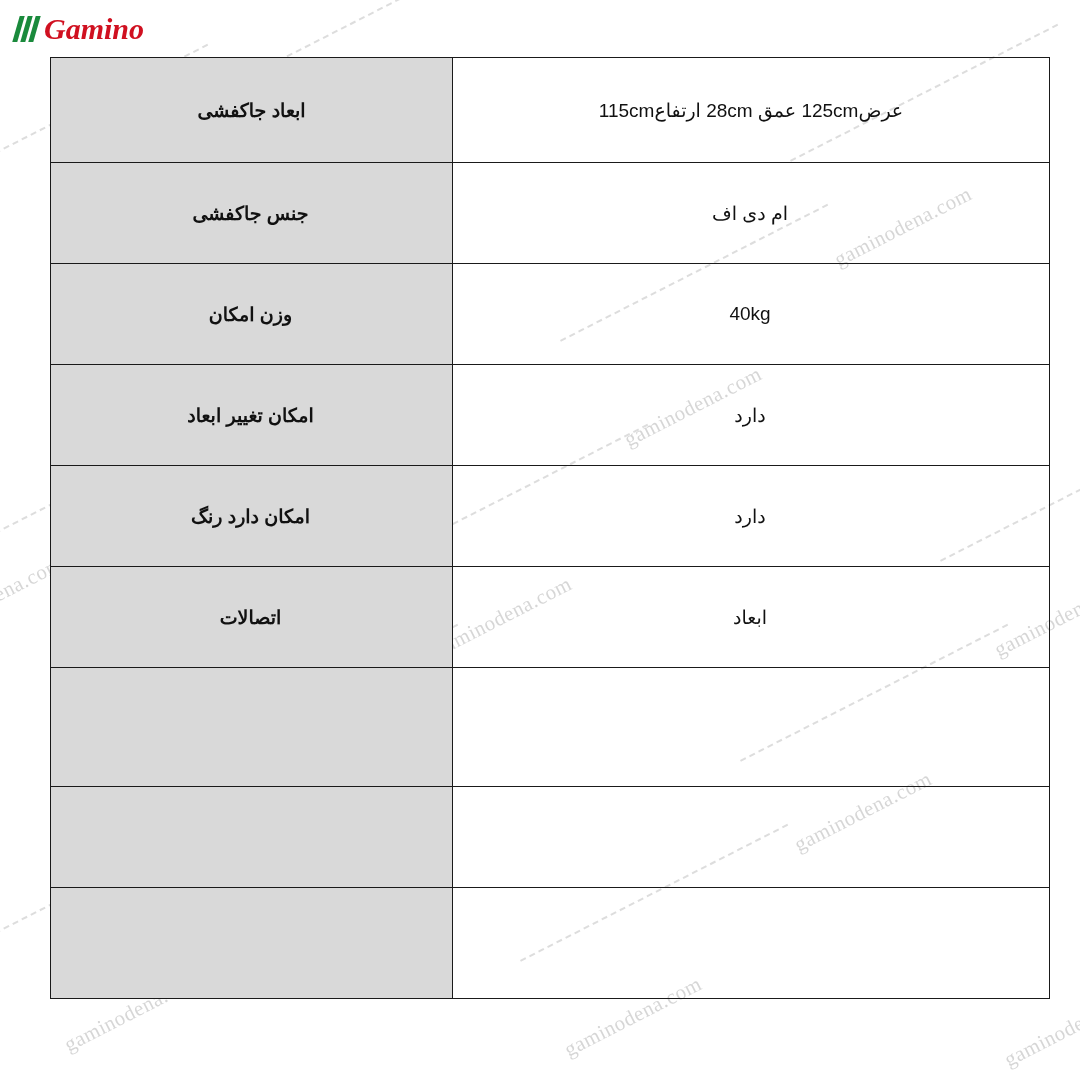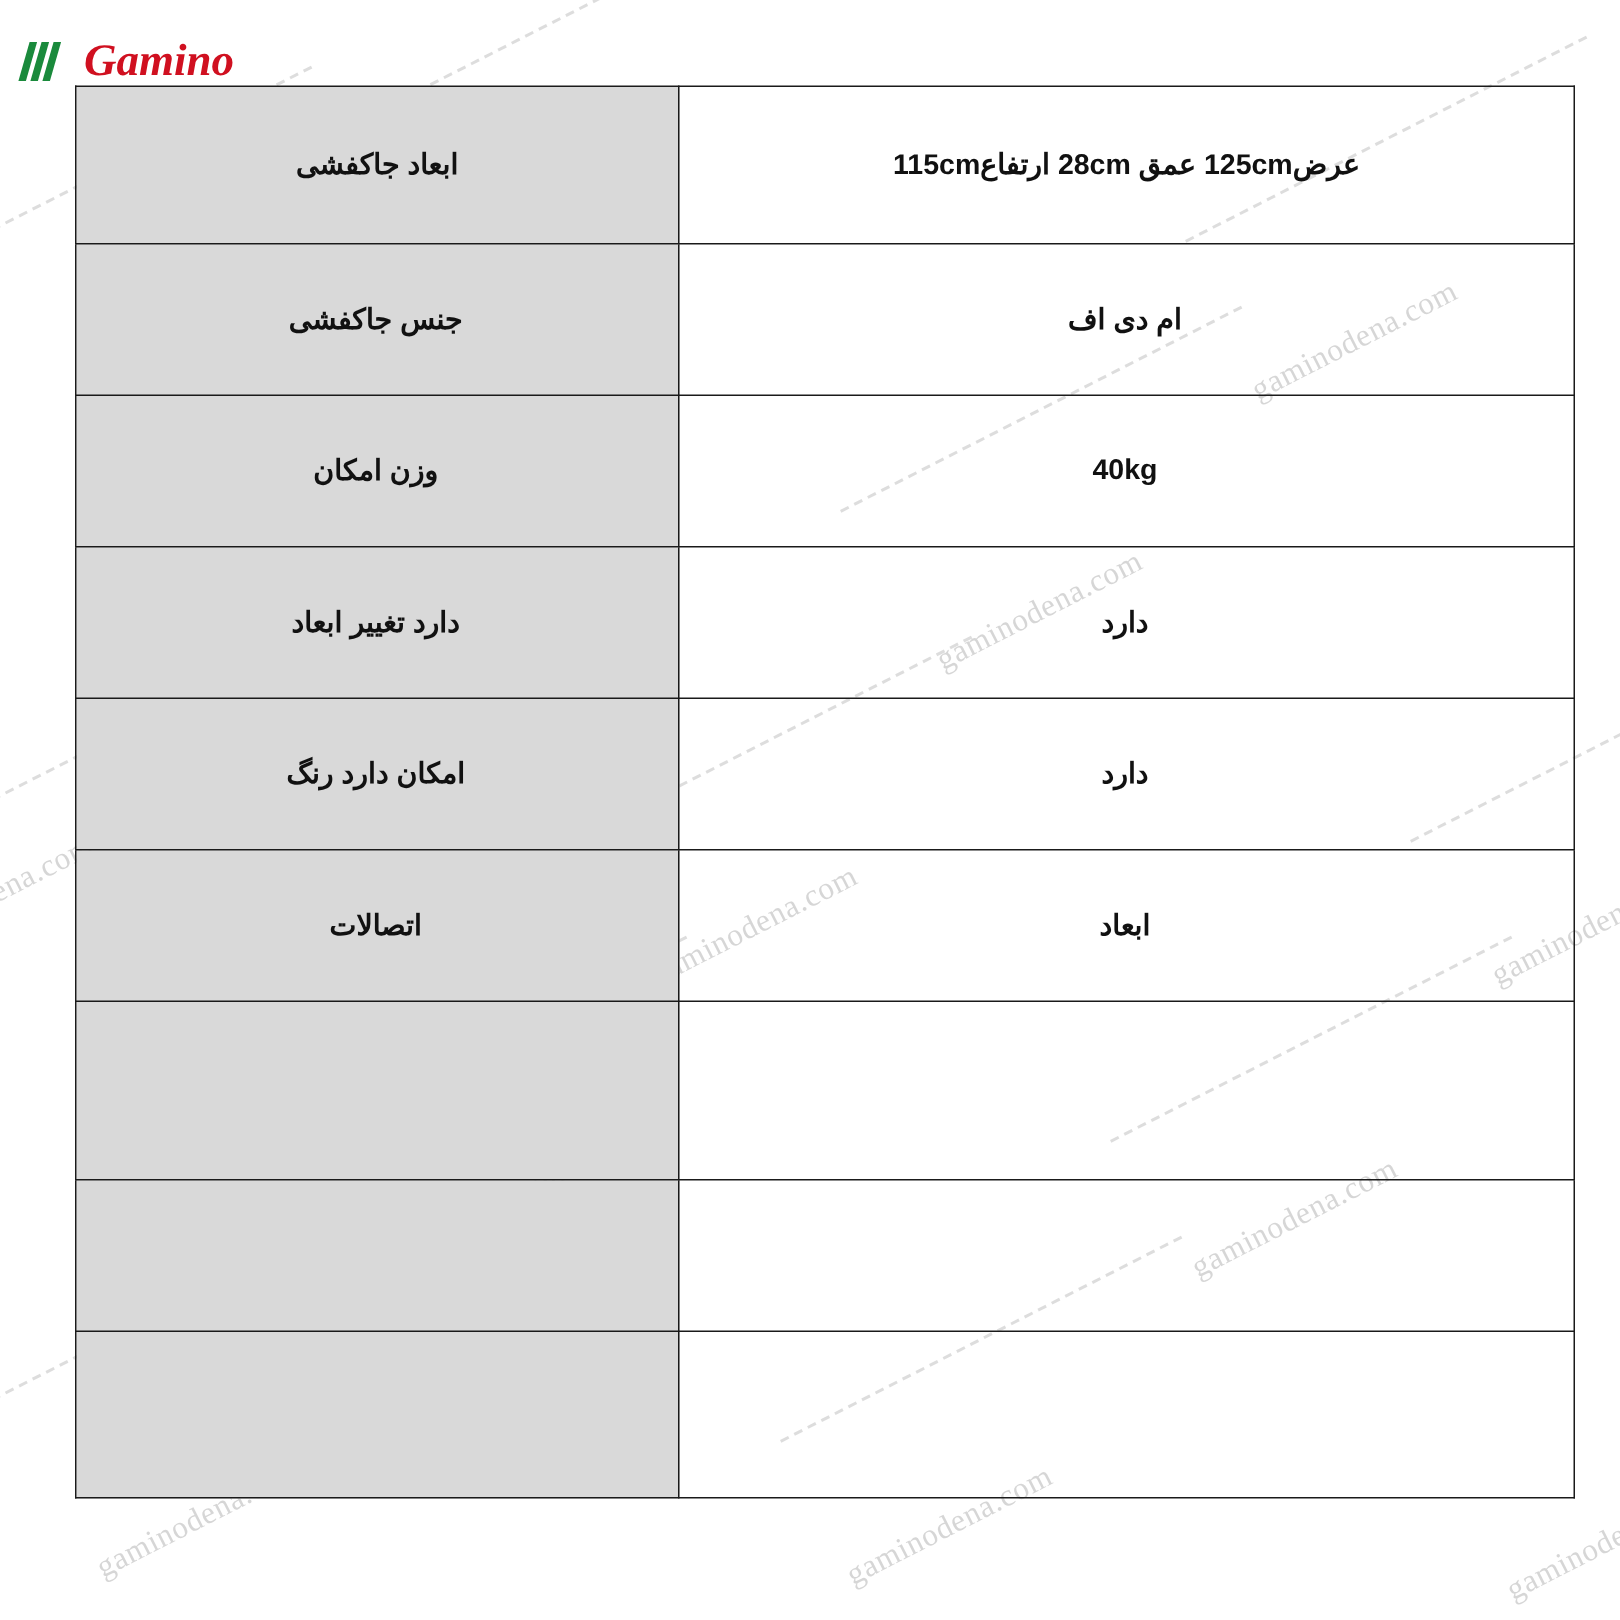--- a/index.html
+++ b/index.html
@@ -51,22 +51,21 @@
     height: 44px;
     z-index: 10;
     direction: ltr;
   }
   .logo {
     position: absolute;
     left: 0;
     top: 0;
     display: flex;
     align-items: center;
-    gap: 19px;
-    margin-top: 12px;
+    gap: 7px;
   }
   .logo-bars {
     display: flex;
     gap: 3px;
     align-items: flex-end;
     transform: skewX(-16deg);
   }
   .logo-bars i {
     display: block;
     width: 5px;
@@ -117,21 +116,21 @@
     text-align: center;
     font-weight: bold;
   }
   tr.row-h1 td { height: 104px; }
   tr.row-h2 td { height: 100px; padding-left: 16px; }
   tr.row-empty td { height: 118px; }
   tr.row-empty-last td { height: 110px; }
   .value-mixed {
     direction: rtl;
     unicode-bidi: plaintext;
-    font-weight: bold;
+    font-weight: normal;
   }
 </style>
 </head>
 <body>
 
 <div class="watermark-layer">
   <div class="wm-text" style="left:-40px; top:600px;">nodena.com</div>
   <div class="wm-text" style="left:60px; top:460px;">gaminodena.com</div>
   <div class="wm-text" style="left:60px; top:1035px;">gaminodena.com</div>
   <div class="wm-text" style="left:200px; top:255px;">gaminodena.com</div>
@@ -178,21 +177,21 @@
       <tr class="row-h2">
         <td class="value-cell"><span class="value-mixed">ام دی اف</span></td>
         <td class="label-cell">جنس جاکفشی</td>
       </tr>
       <tr class="row-h2">
         <td class="value-cell"><span class="value-mixed">40kg</span></td>
         <td class="label-cell">وزن امکان</td>
       </tr>
       <tr class="row-h2">
         <td class="value-cell"><span class="value-mixed">دارد</span></td>
-        <td class="label-cell">دارد تغییر ابعاد</td>
+        <td class="label-cell">امکان تغییر ابعاد</td>
       </tr>
       <tr class="row-h2">
         <td class="value-cell"><span class="value-mixed">دارد</span></td>
         <td class="label-cell">امکان دارد رنگ</td>
       </tr>
       <tr class="row-h2">
         <td class="value-cell"><span class="value-mixed">ابعاد</span></td>
         <td class="label-cell">اتصالات</td>
       </tr>
       <tr class="row-empty">

